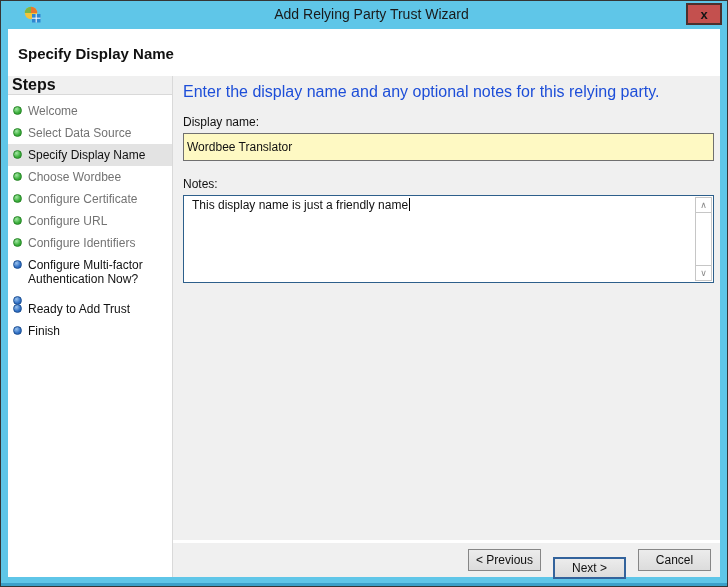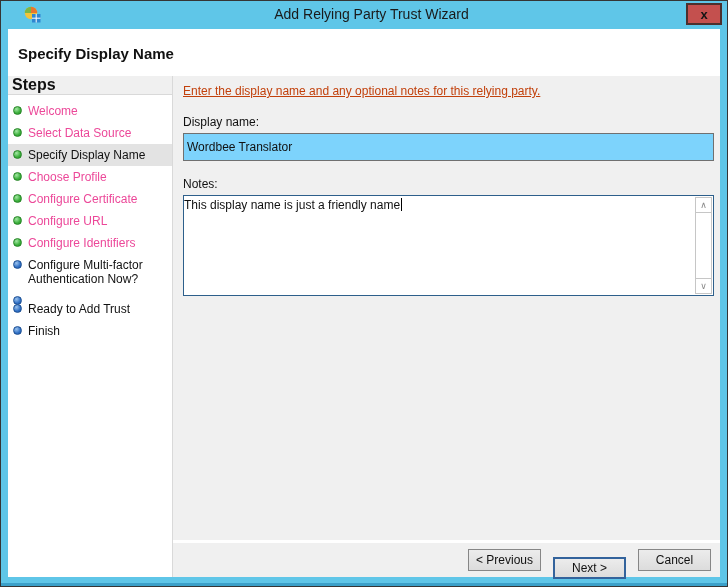--- a/index.html
+++ b/index.html
@@ -63,40 +63,40 @@
     border-radius:50%;
   }
   li.done .step-bullet, li.current .step-bullet{
     background:radial-gradient(circle at 35% 30%, #a5e8a5, #3aae3a 60%, #2a8f2a);
     border:1px solid #268626;
   }
   li.pending .step-bullet{
     background:radial-gradient(circle at 35% 30%, #9cc3ee, #2f6fc4 60%, #1f57a4);
     border:1px solid #1c4f93;
   }
-  li.done .step-label{ color:#ec4899; cursor:pointer; }
+  li.done .step-label{ color:#737373; cursor:pointer; }
   li.current{ background:#e3e3e3; }
   li.current .step-label, li.pending .step-label{ color:#111; }
 
   
   .content{ flex:1; display:flex; flex-direction:column; min-width:0; }
   .content-main{ padding:8px 6px 0 10px; flex:1; }
-  .instruction{ font-size:12px; color:#c2410c; line-height:15px;text-decoration:underline; }
+  .instruction{ font-size:16px; color:#1d4ed8; line-height:15px; }
   .field-label{ font-size:12px; color:#111; margin-top:16px; margin-bottom:4px; }
   .display-name-input{
     display:block; width:100%; height:20px;
-    border:1px solid #707070; background:#7dd3fc;
+    border:1px solid #707070; background:#fef9c3;
     font-family:"Liberation Sans", sans-serif; font-size:12px;
     padding:13px 3px; color:#111;
   }
   .notes-box{
-    position:relative; height:101px; background:#fff;
+    position:relative; height:88px; background:#fff;
     border:1px solid #2d5f8b;
     font-size:12px; color:#111; line-height:15px;
-    padding:2px 22px 2px 0; cursor:text;
+    padding:2px 22px 2px 8px; cursor:text;
   }
   .caret{
     display:inline-block; width:1px; height:13px; background:#000;
     vertical-align:-2px; margin-left:1px;
   }
   .v-scrollbar{
     position:absolute; top:1px; right:1px; bottom:1px; width:17px;
     background:#fff; display:flex; flex-direction:column;
   }
   .sb-btn{
@@ -158,21 +158,21 @@
           <li class="done">
             <span class="step-bullet"></span>
             <span class="step-label">Select Data Source</span>
           </li>
           <li class="current">
             <span class="step-bullet"></span>
             <span class="step-label">Specify Display Name</span>
           </li>
           <li class="done">
             <span class="step-bullet"></span>
-            <span class="step-label">Choose Profile</span>
+            <span class="step-label">Choose Wordbee</span>
           </li>
           <li class="done">
             <span class="step-bullet"></span>
             <span class="step-label">Configure Certificate</span>
           </li>
           <li class="done">
             <span class="step-bullet"></span>
             <span class="step-label">Configure URL</span>
           </li>
           <li class="done">

